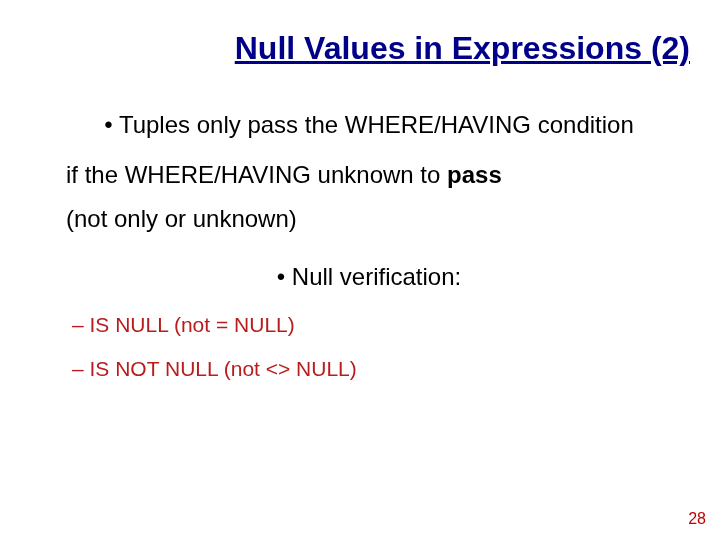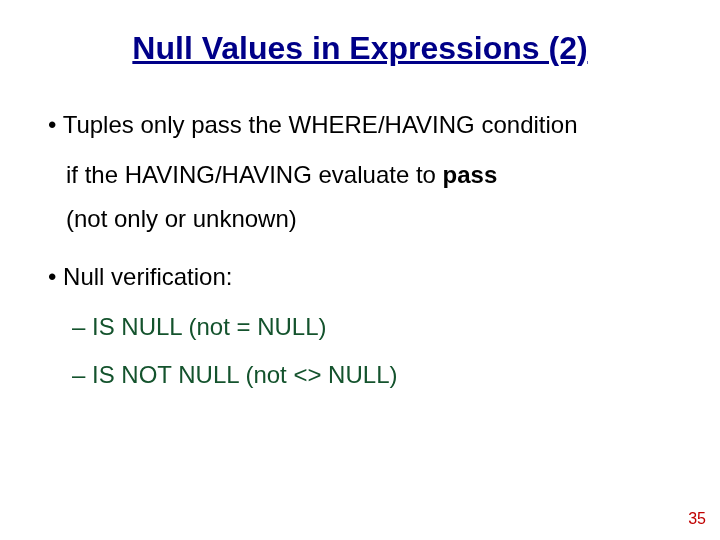--- a/index.html
+++ b/index.html
@@ -5,49 +5,50 @@
     * { margin: 0; padding: 0; box-sizing: border-box; }
     body {
       width: 720px;
       height: 540px;
       background: white;
       font-family: "Comic Sans MS", "Comic Sans", cursive, sans-serif;
       position: relative;
       padding: 30px 30px 20px 30px;
     }
     .title {
-      text-align: center;
+      text-align: right;
       font-size: 32px;
       font-weight: bold;
       color: #000088;
       text-decoration: underline;
       margin-bottom: 40px;
     }
     .bullet-item {
       font-size: 24px;
       color: black;
       margin-left: 18px;
       margin-bottom: 14px;
       line-height: 1.5;
       text-indent: -18px;
       padding-left: 18px;
+      text-align: center;
     }
     .bullet-item::before {
       content: "• ";
     }
     .continuation {
       font-size: 24px;
       color: black;
       margin-left: 36px;
       margin-bottom: 8px;
       line-height: 1.5;
     }
     .sub-item {
-      font-size: 24px;
-      color: #14532d;
+      font-size: 21px;
+      color: #b91c1c;
       margin-left: 60px;
       margin-bottom: 12px;
       line-height: 1.5;
     }
     .sub-item::before {
       content: "– ";
       margin-left: -18px;
     }
     .bold { font-weight: bold; }
     .page-number {
@@ -60,24 +61,24 @@
     }
     .spacer { height: 14px; }
   </style>
 </head>
 <body>
 
 <h1 class="title">Null Values in Expressions (2)</h1>
 
 <div class="bullet-item">Tuples only pass the WHERE/HAVING condition</div>
 <div class="continuation">
-  <span>if the HAVING/HAVING evaluate to </span><span class="bold">pass</span>
+  <span>if the WHERE/HAVING unknown to </span><span class="bold">pass</span>
 </div>
 <div class="continuation">(not only or unknown)</div>
 
 <div class="spacer"></div>
 
 <div class="bullet-item">Null verification:</div>
 
 <div class="sub-item"> IS NULL (not = NULL)</div>
 <div class="sub-item"> IS NOT NULL (not &lt;&gt; NULL)</div>
 
-<div class="page-number">35</div>
+<div class="page-number">28</div>
 
 </body></html>

